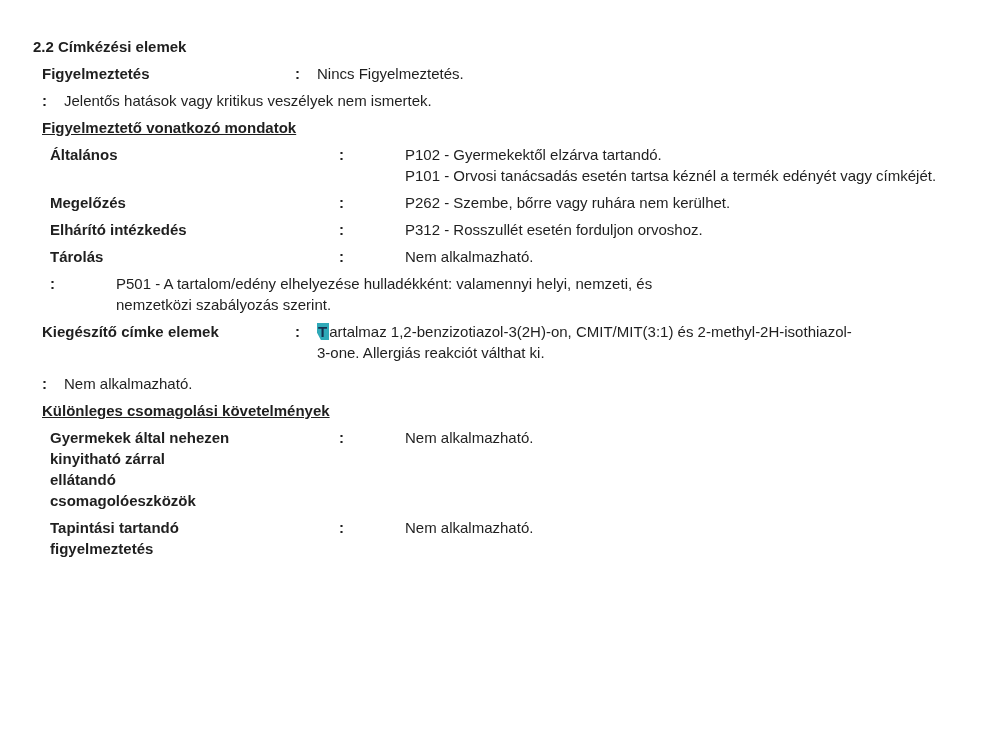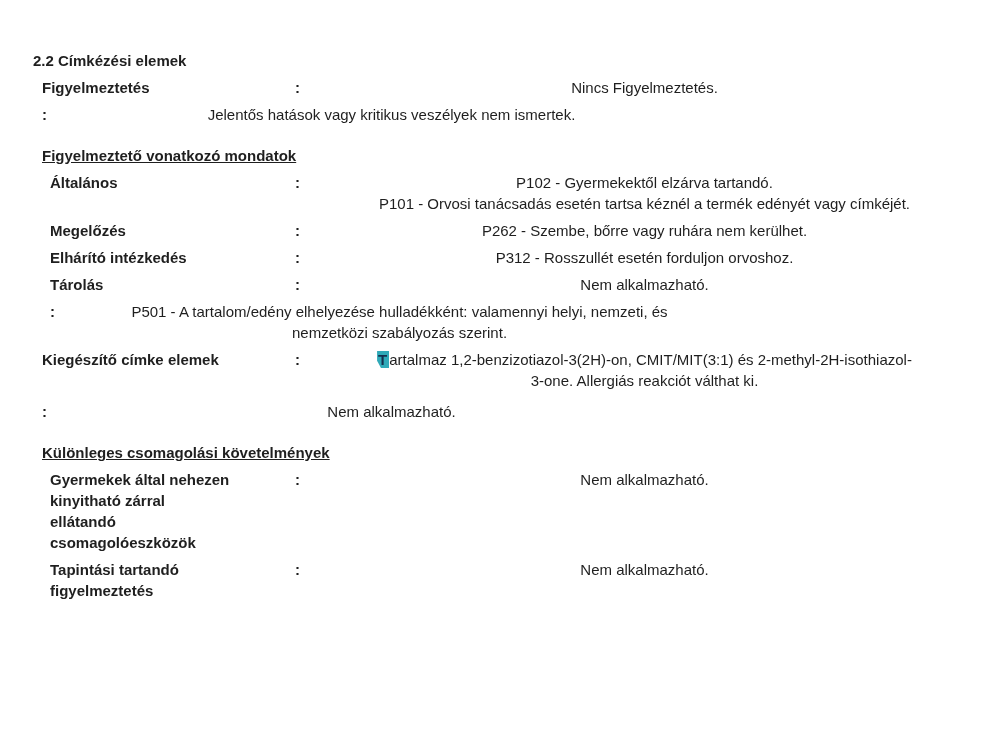--- a/index.html
+++ b/index.html
@@ -24,46 +24,44 @@
     display: flex;
     align-items: flex-start;
     line-height: 21px;
     margin-top: 6px;
   }
   .row:first-child { margin-top: 0; }
 
   
   .ind-0 { padding-left: 0; }
   .ind-1 { padding-left: 9px; }
-  .ind-2 { padding-left: 17px; }
+  .ind-2 { padding-left: 17px; gap: 44px; }
   .kind-field.ind-1 .label { width: 253px; }
   .kind-field.ind-2 .label { width: 245px; }
 
   .label {
     font-weight: bold;
     flex-shrink: 0;
   }
   .kind-heading .label,
   .kind-subheading .label {
     width: auto;
-    margin-top: 14px;
   }
   .kind-subheading .label div {
     text-decoration: underline;
   }
   .colon {
     width: 22px;
     flex-shrink: 0;
     font-weight: bold;
   }
   .value {
     flex: 1;
     font-weight: normal;
     max-width: 655px;
-    text-align: center;
   }
 
   
   .hl {
     display: inline-block;
     background: #2fa9b8;
     color: #142f4e;
     font-weight: bold;
     padding: 0 2px 0 1px;
     line-height: 17px;

